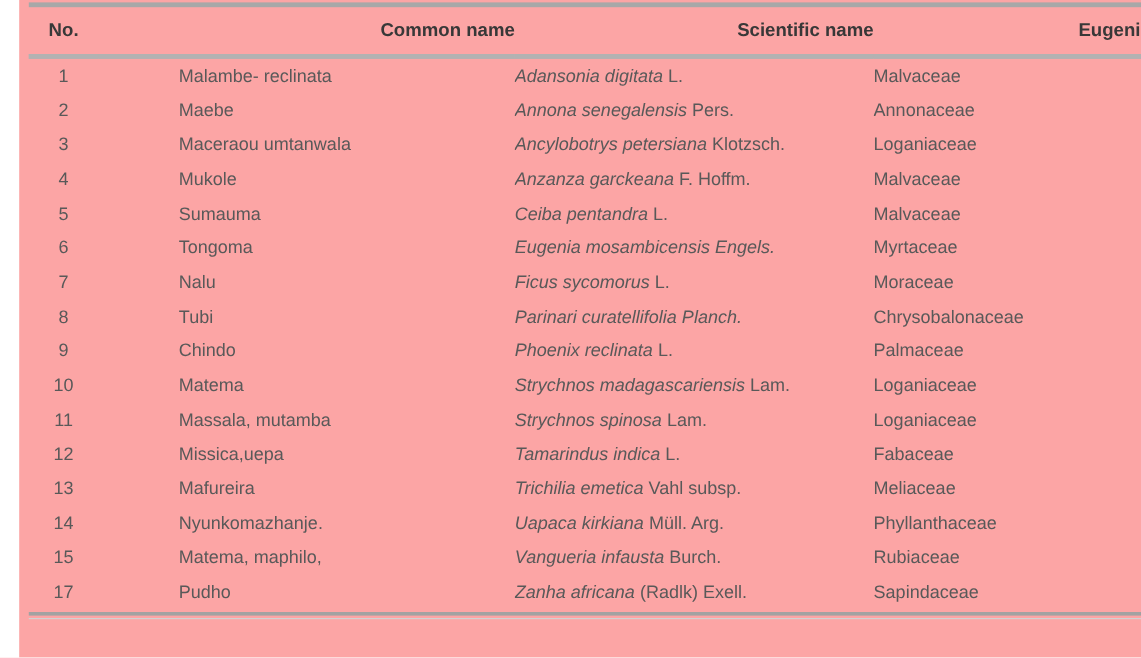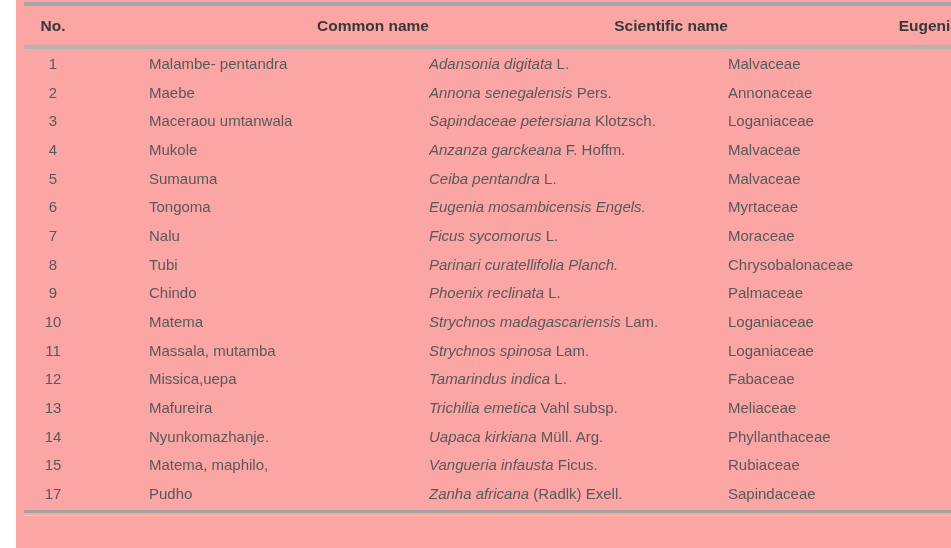--- a/index.html
+++ b/index.html
@@ -90,36 +90,36 @@
         <tr>
           <th class="h-no">No.</th>
           <th class="h-common">Common name</th>
           <th class="h-sci">Scientific name</th>
           <th class="h-family">Eugenia</th>
         </tr>
       </thead>
       <tbody id="rows-body">
   <tr>
     <td class="c-no">1</td>
-    <td class="c-common">Malambe- pentandra</td>
+    <td class="c-common">Malambe- reclinata</td>
     <td class="c-sci"><span class="sci-i">Adansonia digitata</span> <span>L.</span></td>
     <td class="c-family">Malvaceae</td>
   </tr>
 
   <tr>
     <td class="c-no">2</td>
     <td class="c-common">Maebe</td>
     <td class="c-sci"><span class="sci-i">Annona senegalensis</span> <span>Pers.</span></td>
     <td class="c-family">Annonaceae</td>
   </tr>
 
   <tr>
     <td class="c-no">3</td>
     <td class="c-common">Maceraou umtanwala</td>
-    <td class="c-sci"><span class="sci-i">Sapindaceae petersiana</span> <span>Klotzsch.</span></td>
+    <td class="c-sci"><span class="sci-i">Ancylobotrys petersiana</span> <span>Klotzsch.</span></td>
     <td class="c-family">Loganiaceae</td>
   </tr>
 
   <tr>
     <td class="c-no">4</td>
     <td class="c-common">Mukole</td>
     <td class="c-sci"><span class="sci-i">Anzanza garckeana</span> <span>F. Hoffm.</span></td>
     <td class="c-family">Malvaceae</td>
   </tr>
 
@@ -189,21 +189,21 @@
   <tr>
     <td class="c-no">14</td>
     <td class="c-common">Nyunkomazhanje.</td>
     <td class="c-sci"><span class="sci-i">Uapaca kirkiana</span> <span>Müll. Arg.</span></td>
     <td class="c-family">Phyllanthaceae</td>
   </tr>
 
   <tr>
     <td class="c-no">15</td>
     <td class="c-common">Matema, maphilo,</td>
-    <td class="c-sci"><span class="sci-i">Vangueria infausta</span> <span>Ficus.</span></td>
+    <td class="c-sci"><span class="sci-i">Vangueria infausta</span> <span>Burch.</span></td>
     <td class="c-family">Rubiaceae</td>
   </tr>
 
 
   <tr>
     <td class="c-no">17</td>
     <td class="c-common">Pudho</td>
     <td class="c-sci"><span class="sci-i">Zanha africana</span> <span>(Radlk) Exell.</span></td>
     <td class="c-family">Sapindaceae</td>
   </tr>

